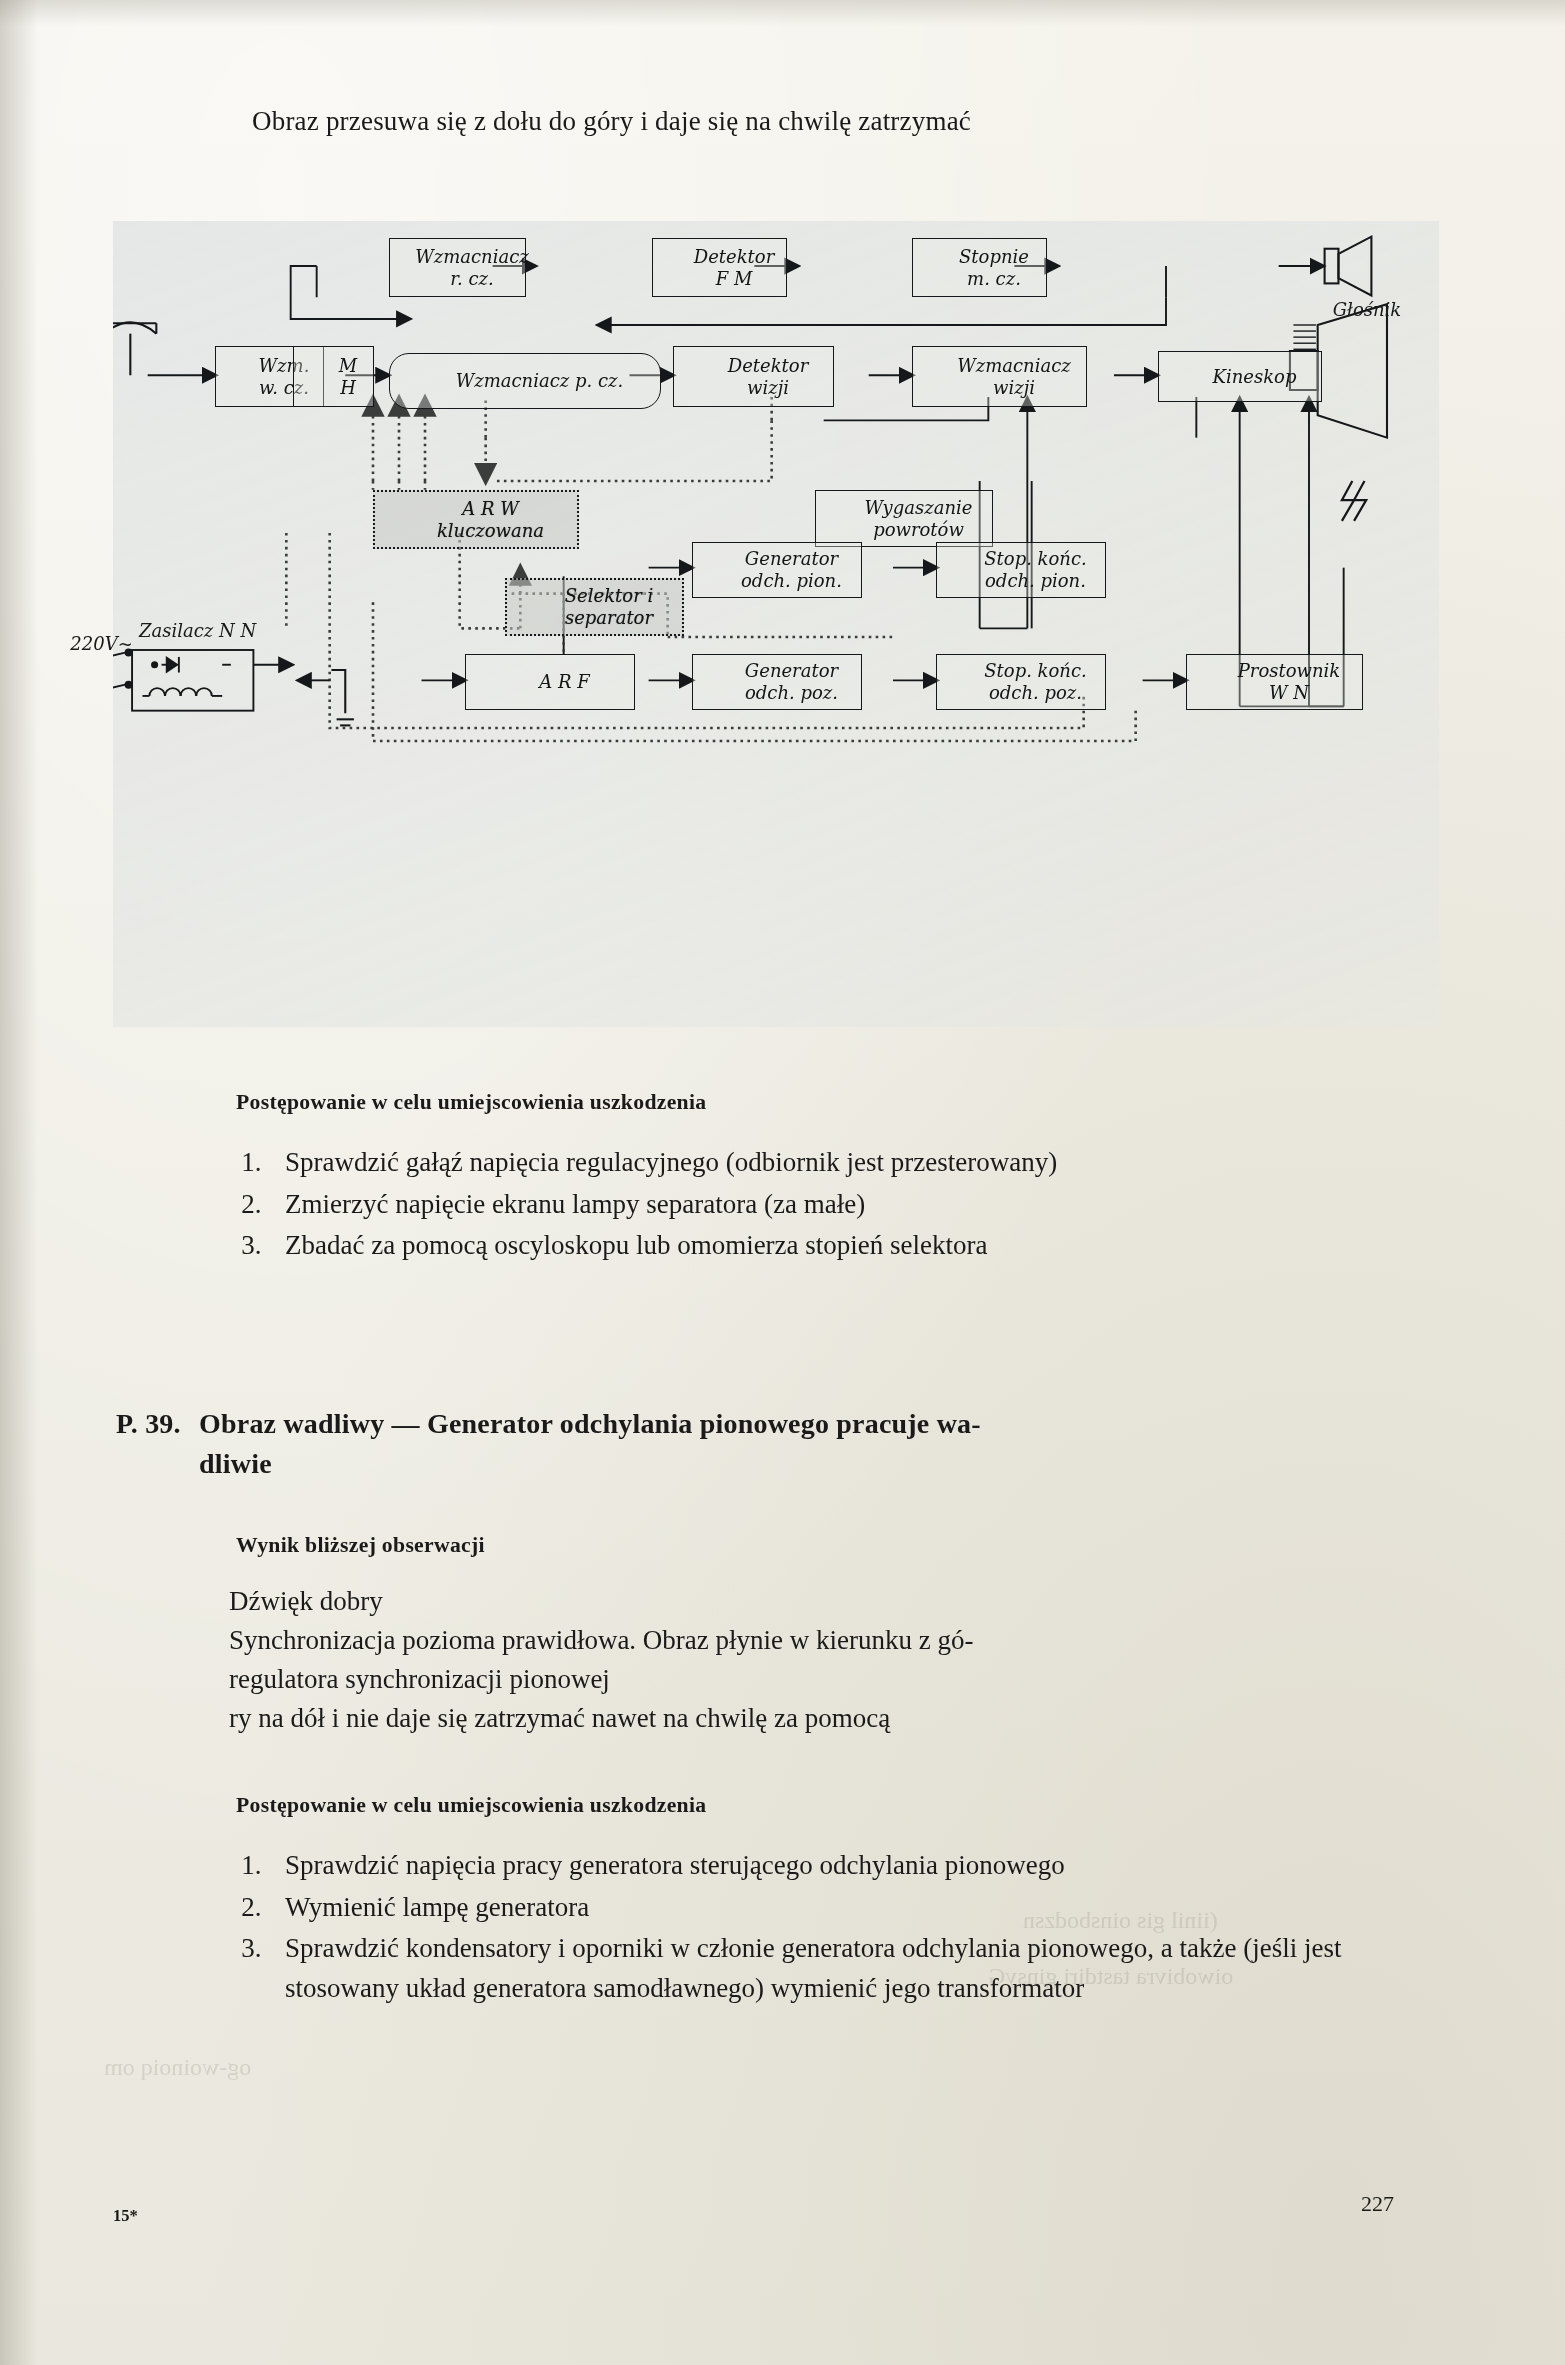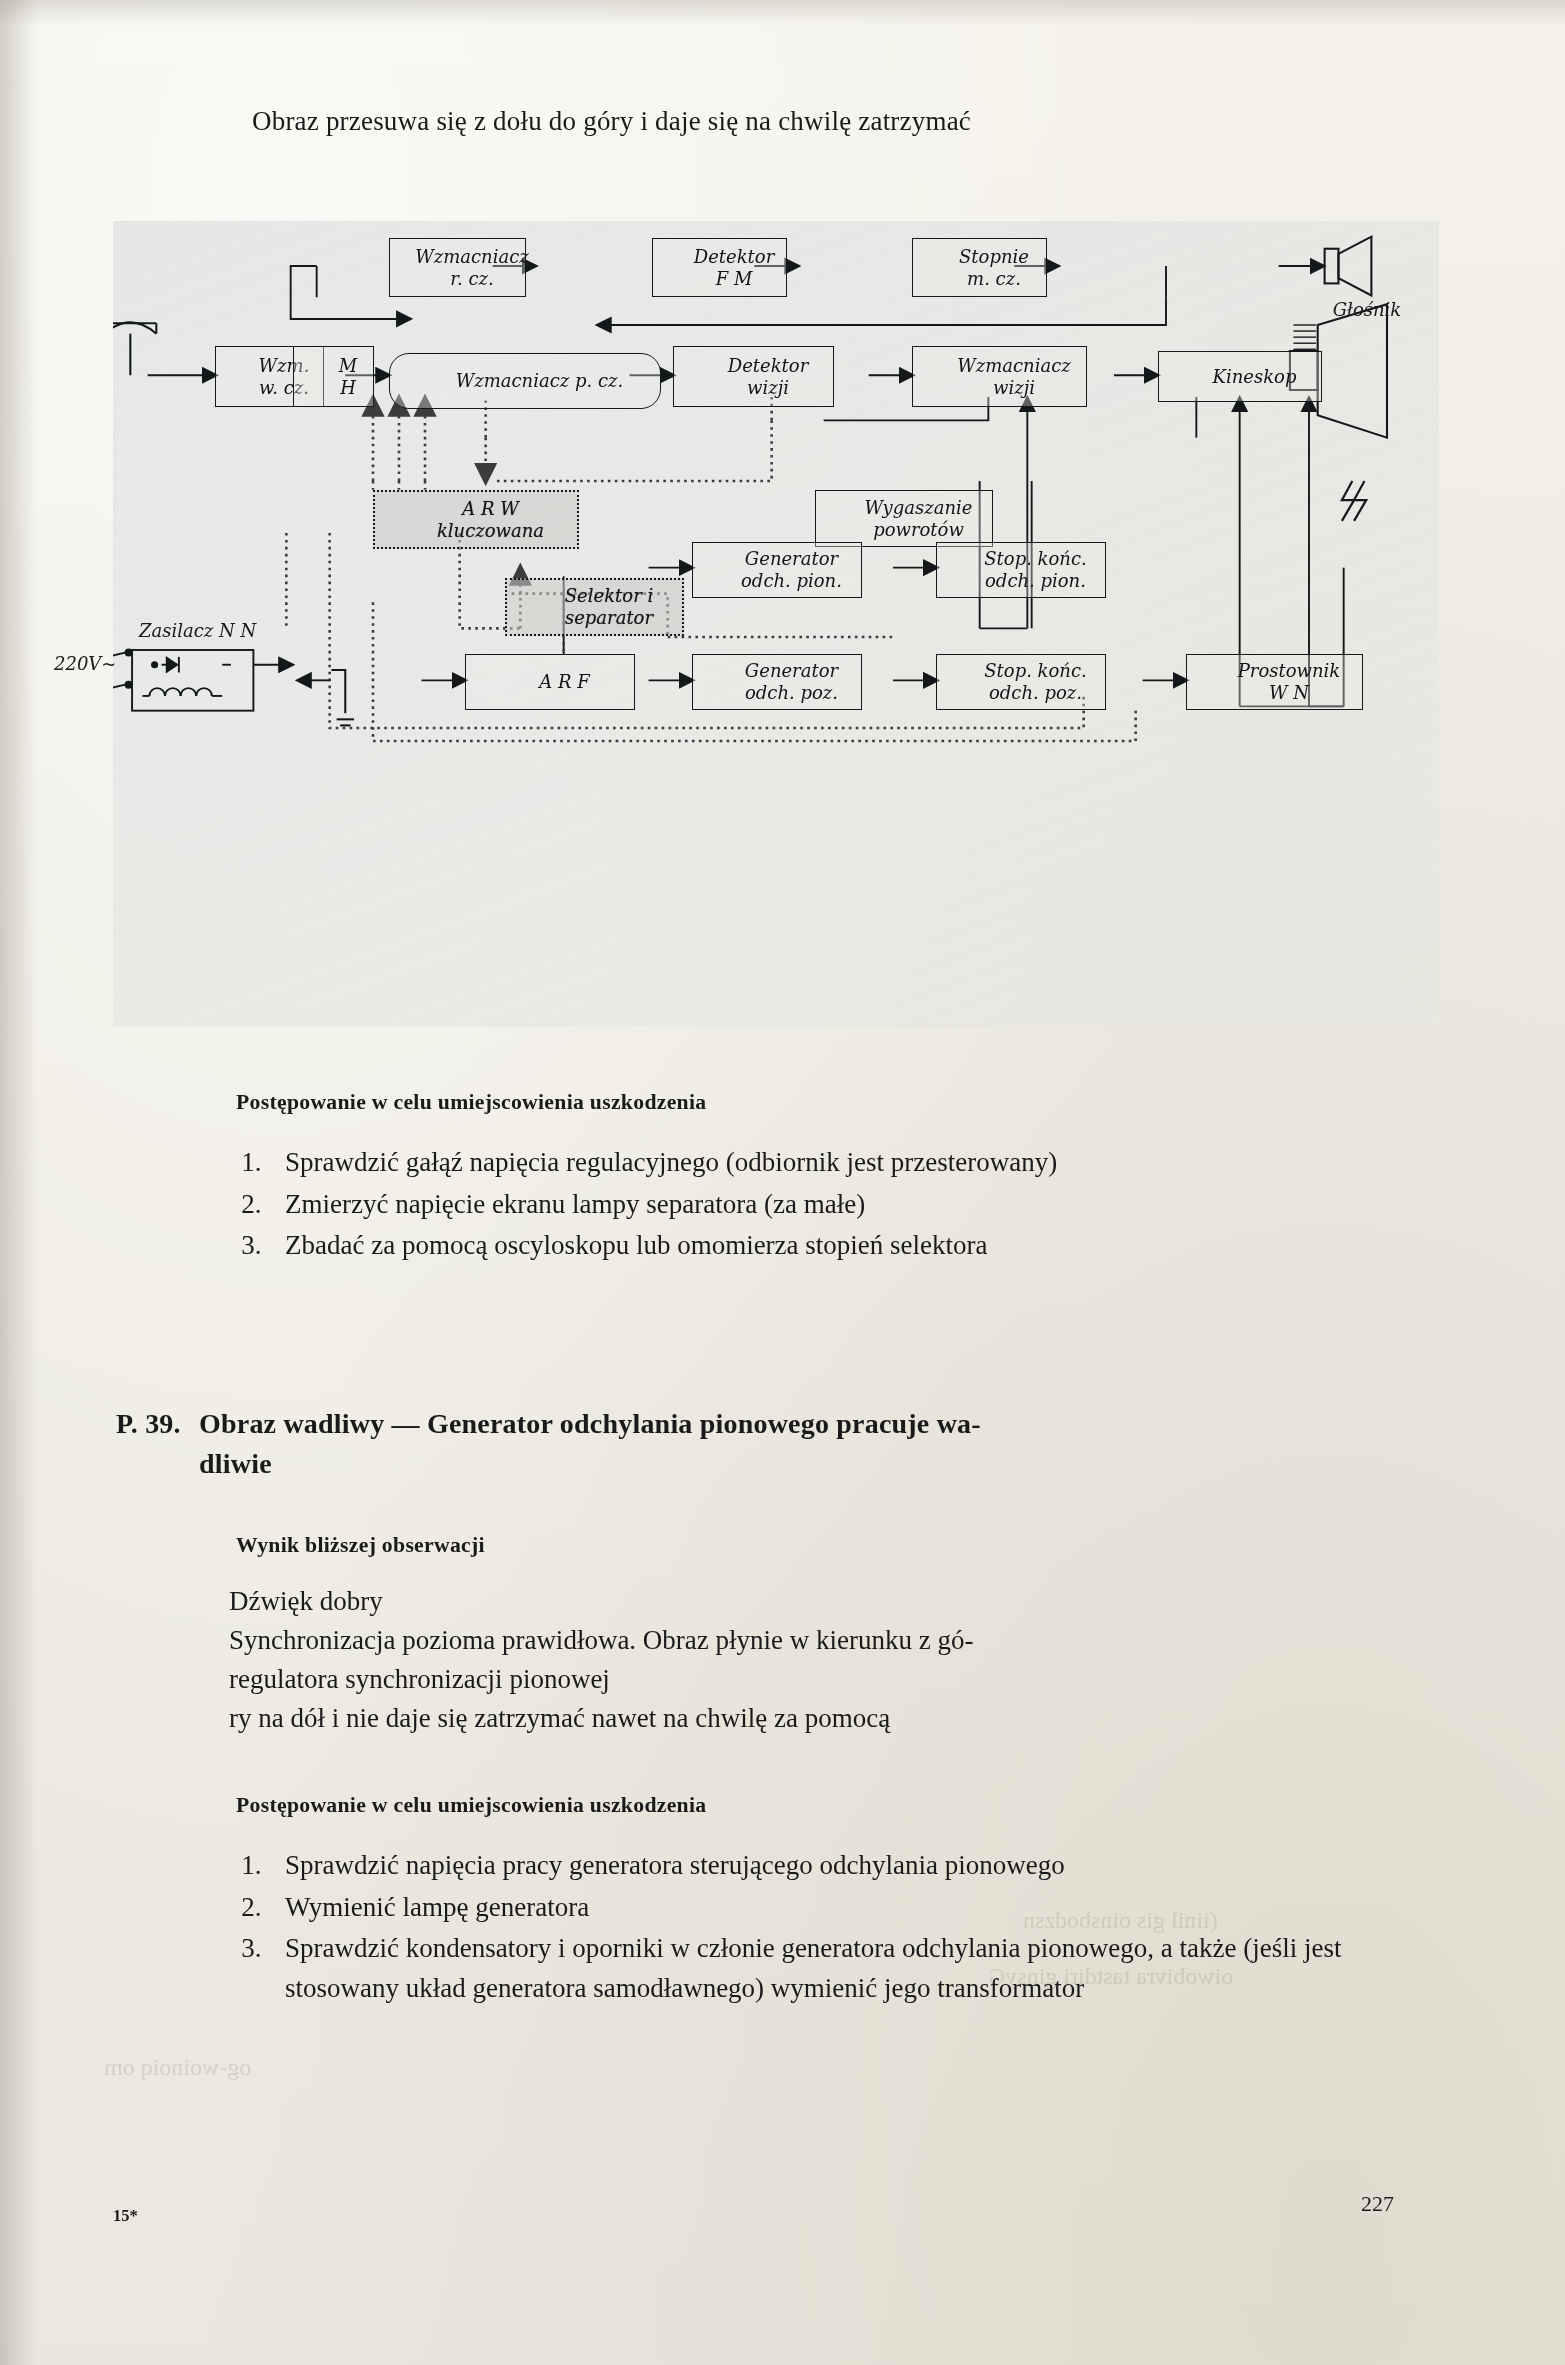--- a/index.html
+++ b/index.html
@@ -377,21 +377,21 @@
       <span>Stop. końc.
 odch. poz.</span>
     </div>
     <div class="box" style="left:1073px; top:433px; width:146px; height:54px;">
       <span>Prostownik
 W N</span>
     </div>
 
     <div class="fig-label" style="left:1189px; top:78px; width:130px;">Głośnik</div>
     <div class="fig-label" style="left:26px; top:399px; width:191px; text-align:left;">Zasilacz N N</div>
-    <div class="fig-label" style="left:-59px; top:432px; width:95px; text-align:left;">220V~</div>
+    <div class="fig-label" style="left:-59px; top:412px; width:95px; text-align:center;">220V~</div>
   </div>
 
   <div class="h-bold" style="left:236px; top:1090px;">Postępowanie w celu umiejscowienia uszkodzenia</div>
 
   <div class="list" style="left:236px; top:1142px; width:1205px;">
     <div class="li">
       <span class="num">1.</span>
       <span>Sprawdzić gałąź napięcia regulacyjnego (odbiornik jest przesterowany)</span>
     </div>
     <div class="li">

